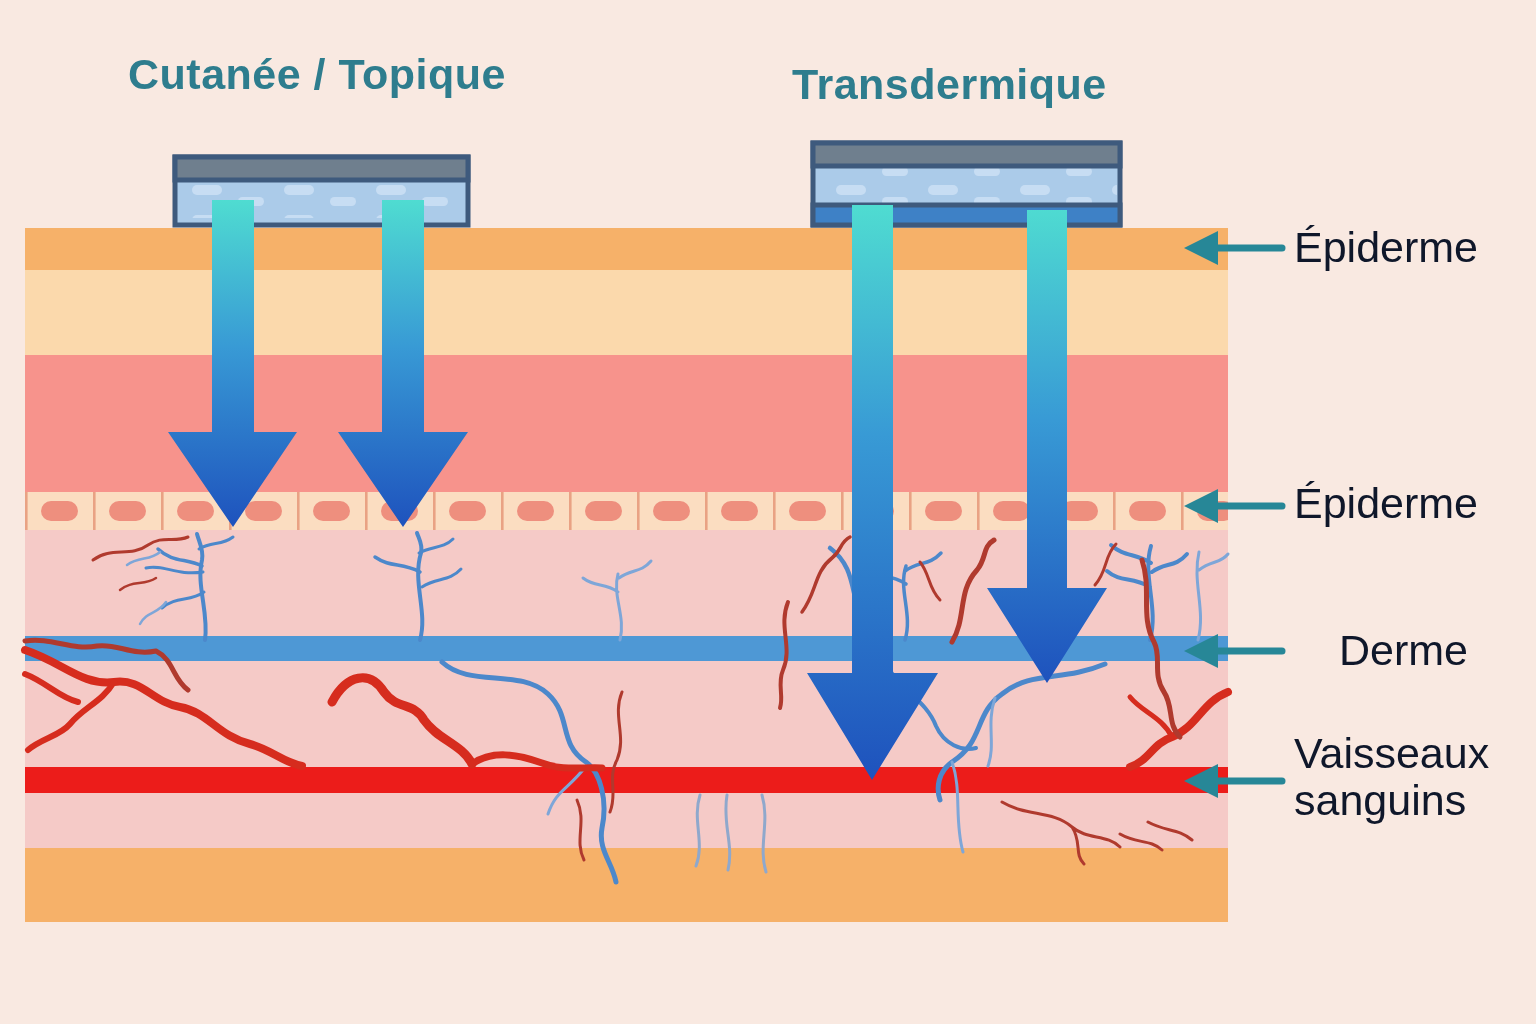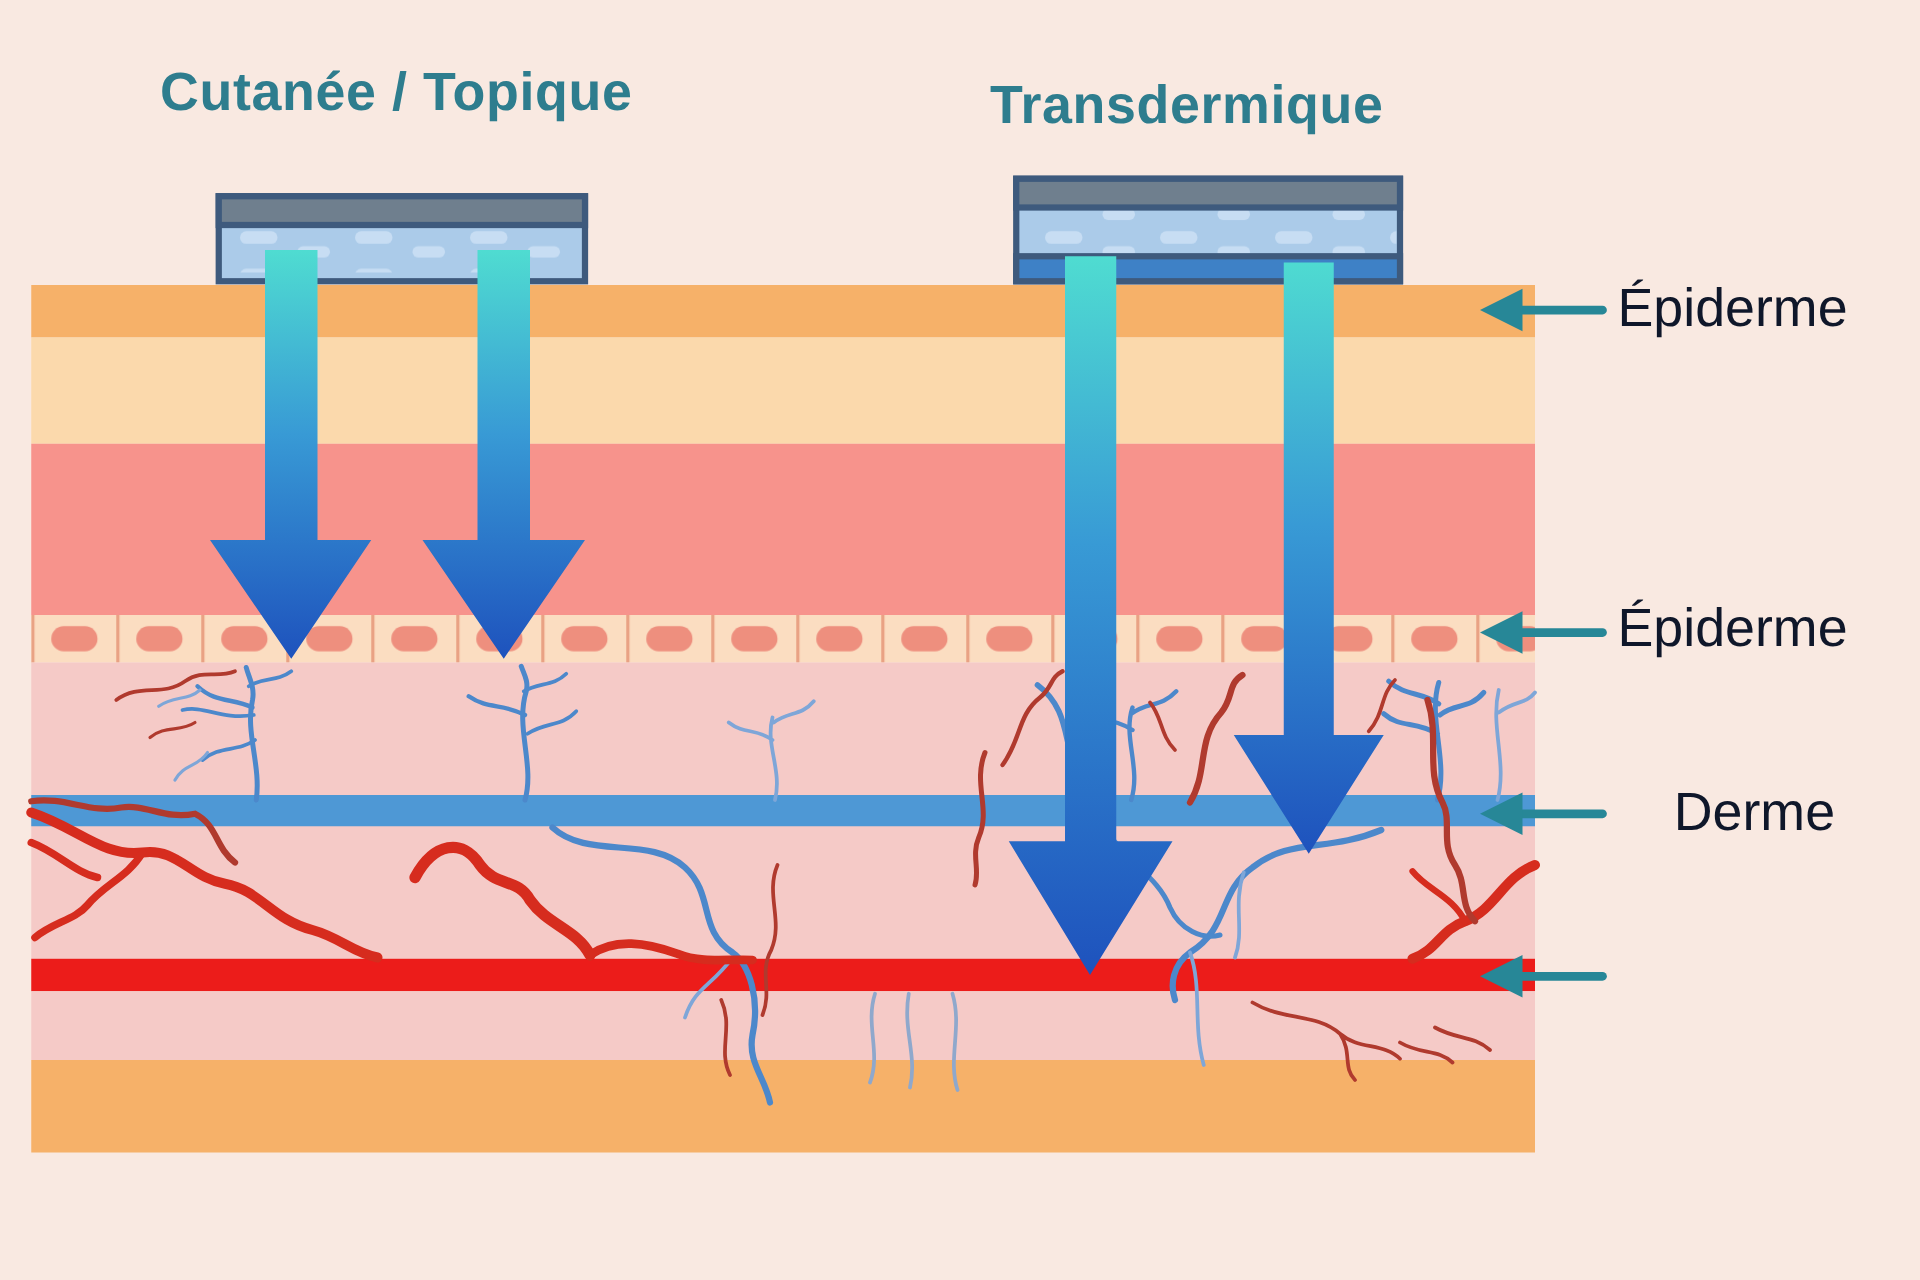--- a/index.html
+++ b/index.html
@@ -178,14 +178,15 @@
       </g>
     </g>
   </svg>
 
   <div class="title title-left">Cutanée / Topique</div>
   <div class="title title-right">Transdermique</div>
 
   <div class="side-label lbl-epiderme-top">Épiderme</div>
   <div class="side-label lbl-epiderme-cells">Épiderme</div>
   <div class="side-label lbl-derme">Derme</div>
+  <div class="side-label lbl-vaisseaux">Vaisseaux sanguins</div>
 
 </div>
 
 </body></html>

